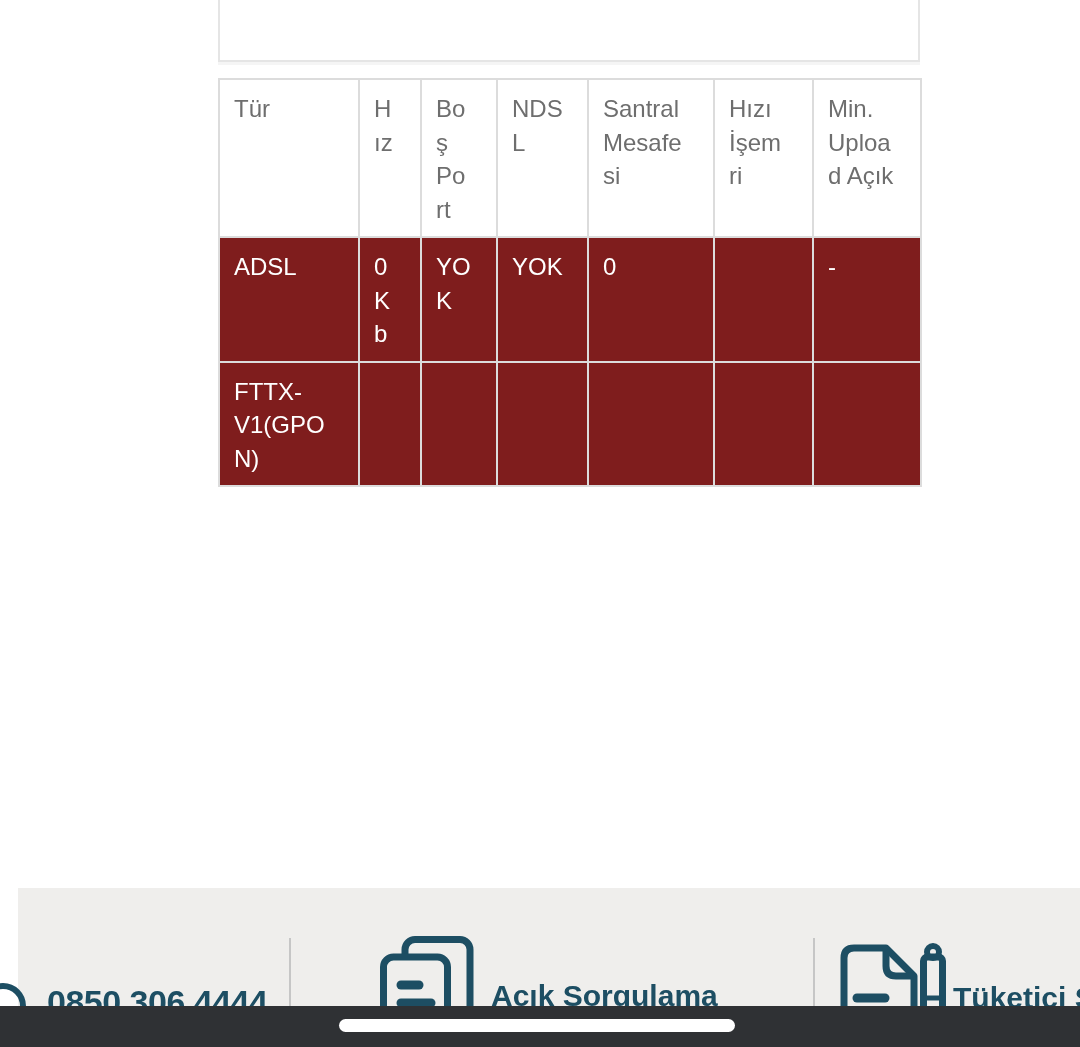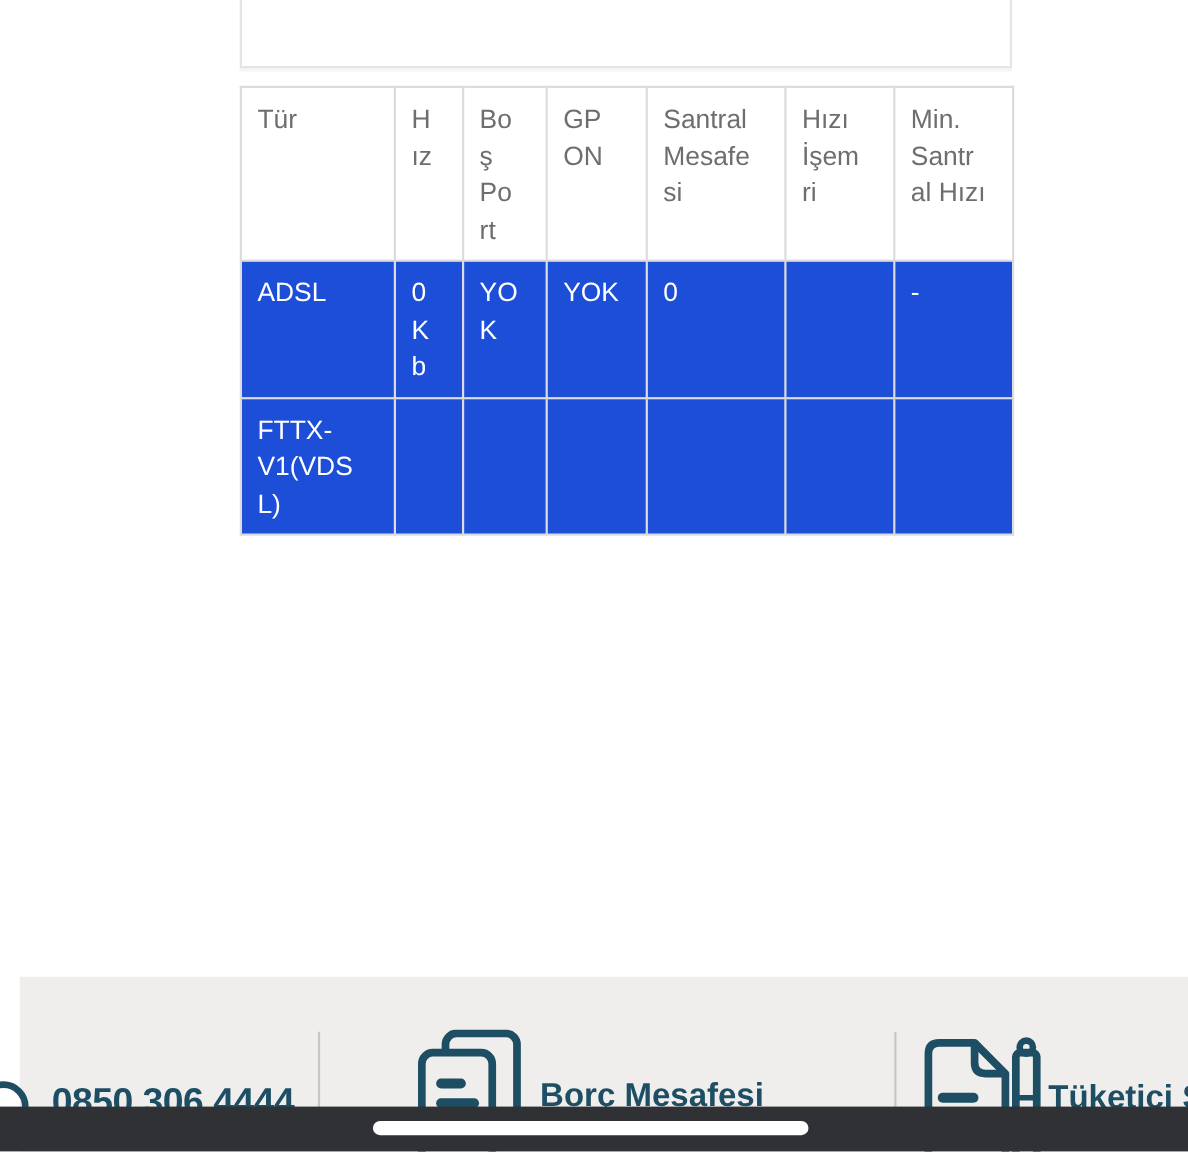--- a/index.html
+++ b/index.html
@@ -19,21 +19,21 @@
     border-collapse:collapse;table-layout:fixed;
     font-size:24px;line-height:33.5px;
   }
   table.results th, table.results td{
     border:2px solid #dcdcdc;box-sizing:border-box;
     vertical-align:top;text-align:left;
     padding:12px 24px 10px 14px;font-weight:normal;
     overflow-wrap:break-word;word-wrap:break-word;
   }
   table.results th{height:132px;background:#ffffff;color:#6e6e6e;}
-  table.results td{height:97px;background:#1d4ed8;color:#ffffff;}
+  table.results td{height:97px;background:#7f1d1d;color:#ffffff;}
   
   .footer{
     position:absolute;left:0;top:888px;width:1080px;height:187px;
     background:#efeeec;
     margin-left:18px;
   }
   .footer .v-divider{
     position:absolute;top:50px;width:2px;height:93px;background:#c6c6c6;
   }
   .divider-1{left:271px;}
@@ -82,38 +82,38 @@
       <col style="width:91px">
         <col style="width:126px">
         <col style="width:99px">
       <col style="width:108px">
     </colgroup>
     <thead>
       <tr>
         <th>Tür</th>
         <th>Hız</th>
         <th>Boş Port</th>
-        <th>GPON</th>
+        <th>NDSL</th>
         <th>Santral Mesafesi</th>
         <th>Hızı İşemri</th>
-        <th>Min. Santral Hızı</th>
+        <th>Min. Upload Açık</th>
       </tr>
     </thead>
     <tbody>
       <tr>
         <td>ADSL</td>
         <td>0 Kb</td>
         <td>YOK</td>
         <td>YOK</td>
         <td>0</td>
         <td></td>
         <td>-</td>
       </tr>
       <tr>
-        <td>FTTX-V1(VDSL)</td>
+        <td>FTTX-V1(GPON)</td>
         <td></td>
         <td></td>
         <td></td>
         <td></td>
         <td></td>
         <td></td>
       </tr>
     </tbody>
   </table>
 
@@ -130,21 +130,21 @@
 
     <div class="footer-item item-borc">
       <svg class="borc-icon-svg" width="94" height="139" viewBox="0 0 94 139">
         <rect class="stroke" x="25" y="3.5" width="65" height="90" rx="10" stroke-width="7"></rect>
         <rect x="3.5" y="21" width="64" height="114" rx="10" fill="#efeeec" stroke="#1d4e63" stroke-width="7"></rect>
         <path d="M52,104 L67,89 L67,104 Z" fill="#1d4e63"></path>
         <line class="stroke" x1="21" y1="49" x2="39" y2="49" stroke-width="9" stroke-linecap="round"></line>
         <line class="stroke" x1="21" y1="67" x2="51" y2="67" stroke-width="9" stroke-linecap="round"></line>
         <line class="stroke" x1="21" y1="85" x2="51" y2="85" stroke-width="9" stroke-linecap="round"></line>
       </svg>
-      <span class="borc-label">Borç Mesafesi</span>
+      <span class="borc-label">Açık Sorgulama</span>
     </div>
 
     <div class="v-divider divider-2"></div>
 
     <div class="footer-item item-tuketici">
       <svg class="tuketici-icon-svg" width="120" height="135" viewBox="0 0 120 135">
         <path class="stroke" d="M14,130 V18 Q14,8 24,8 H56 L84,36 V130" stroke-width="7" stroke-linejoin="round"></path>
         <path class="stroke" d="M56,8 V26 Q56,36 66,36 H84" stroke-width="7" stroke-linejoin="round"></path>
         <line class="stroke" x1="27" y1="58" x2="55" y2="58" stroke-width="9" stroke-linecap="round"></line>
         <line class="stroke" x1="27" y1="75" x2="63" y2="75" stroke-width="9" stroke-linecap="round"></line>

